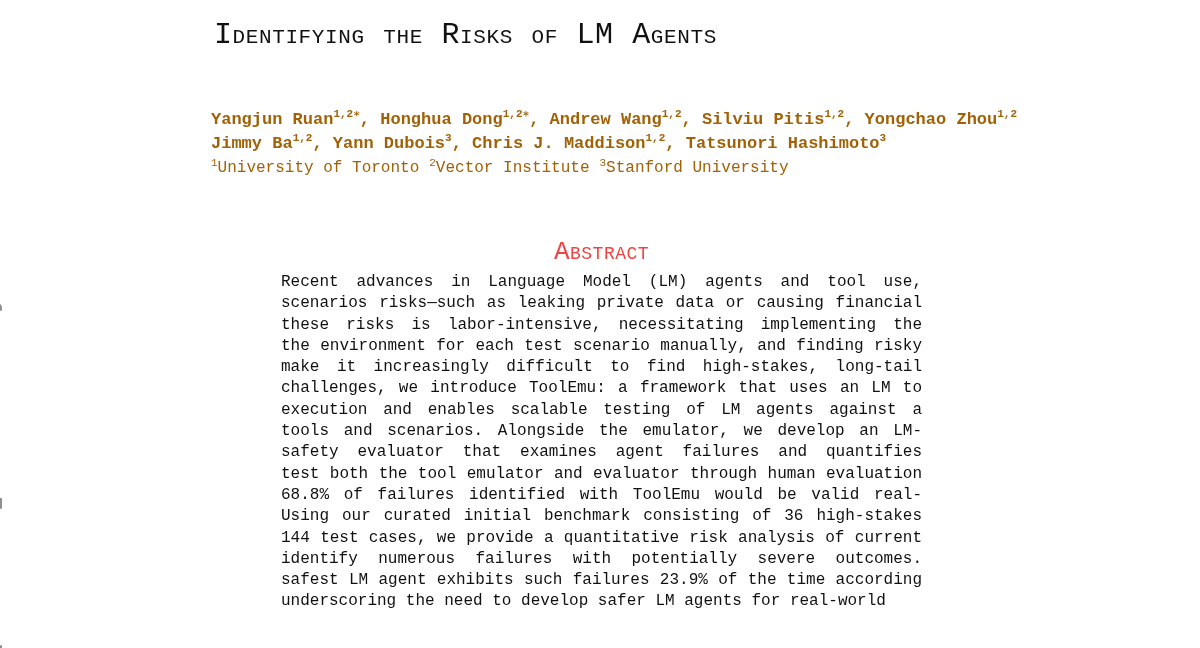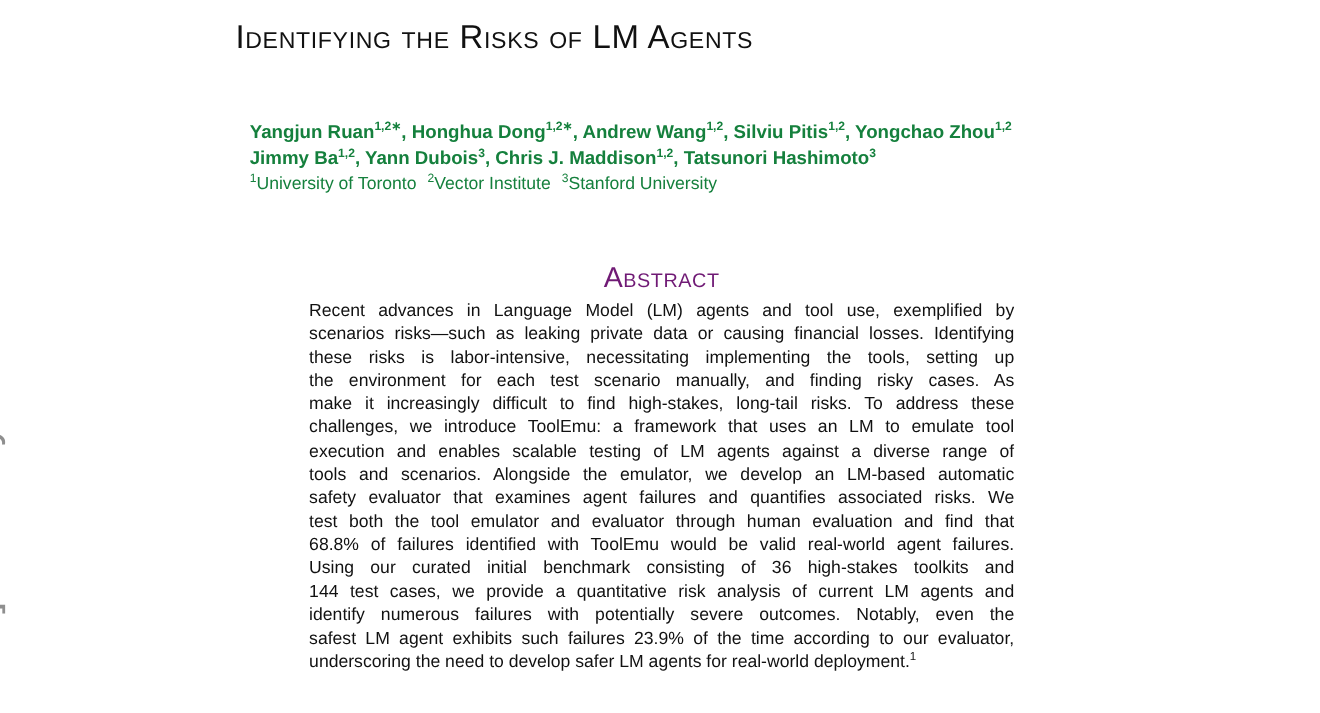--- a/index.html
+++ b/index.html
@@ -6,21 +6,21 @@
     margin: 0;
     padding: 0;
     background: #ffffff;
   }
   .page {
     position: relative;
     width: 1200px;
     height: 648px;
     overflow: hidden;
     background: #ffffff;
-    font-family: Liberation Sans, sans-serif;
+    font-family: Liberation Mono, monospace;
     color: #111111;
   }
   
   .arxiv-banner {
     position: absolute;
     left: 6px;
     bottom: -16px;
     transform-origin: 0 100%;
     transform: rotate(-90deg);
     font-size: 40px;
@@ -38,25 +38,25 @@
     font-weight: 400;
     line-height: 42px;
     font-variant: small-caps;
     letter-spacing: 0.6px;
     color: #111111;
   }
   .title-line { display: block; }
   
   .authors {
     position: absolute;
-    left: 227px;
+    left: 211px;
     top: 108px;
     font-size: 17px;
     line-height: 24px;
-    color: #15803d;
+    color: #a16207;
   }
   .author-line { font-weight: bold; }
   .author-line sup {
     font-size: 11px;
     font-weight: bold;
     line-height: 0;
   }
   .affil-line {
     font-weight: 400;
     font-size: 16px;
@@ -68,21 +68,21 @@
     position: absolute;
     left: 281px;
     top: 236px;
     width: 641px;
     text-align: center;
     font-variant: small-caps;
     font-size: 26px;
     line-height: 32px;
     font-weight: 400;
     letter-spacing: 0.5px;
-    color: #701a75;
+    color: #ef4444;
   }
   .abstract-body {
     position: absolute;
     left: 281px;
     top: 272px;
     width: 641px;
     font-size: 16px;
     color: #111111;
   }
   .abs-line {

